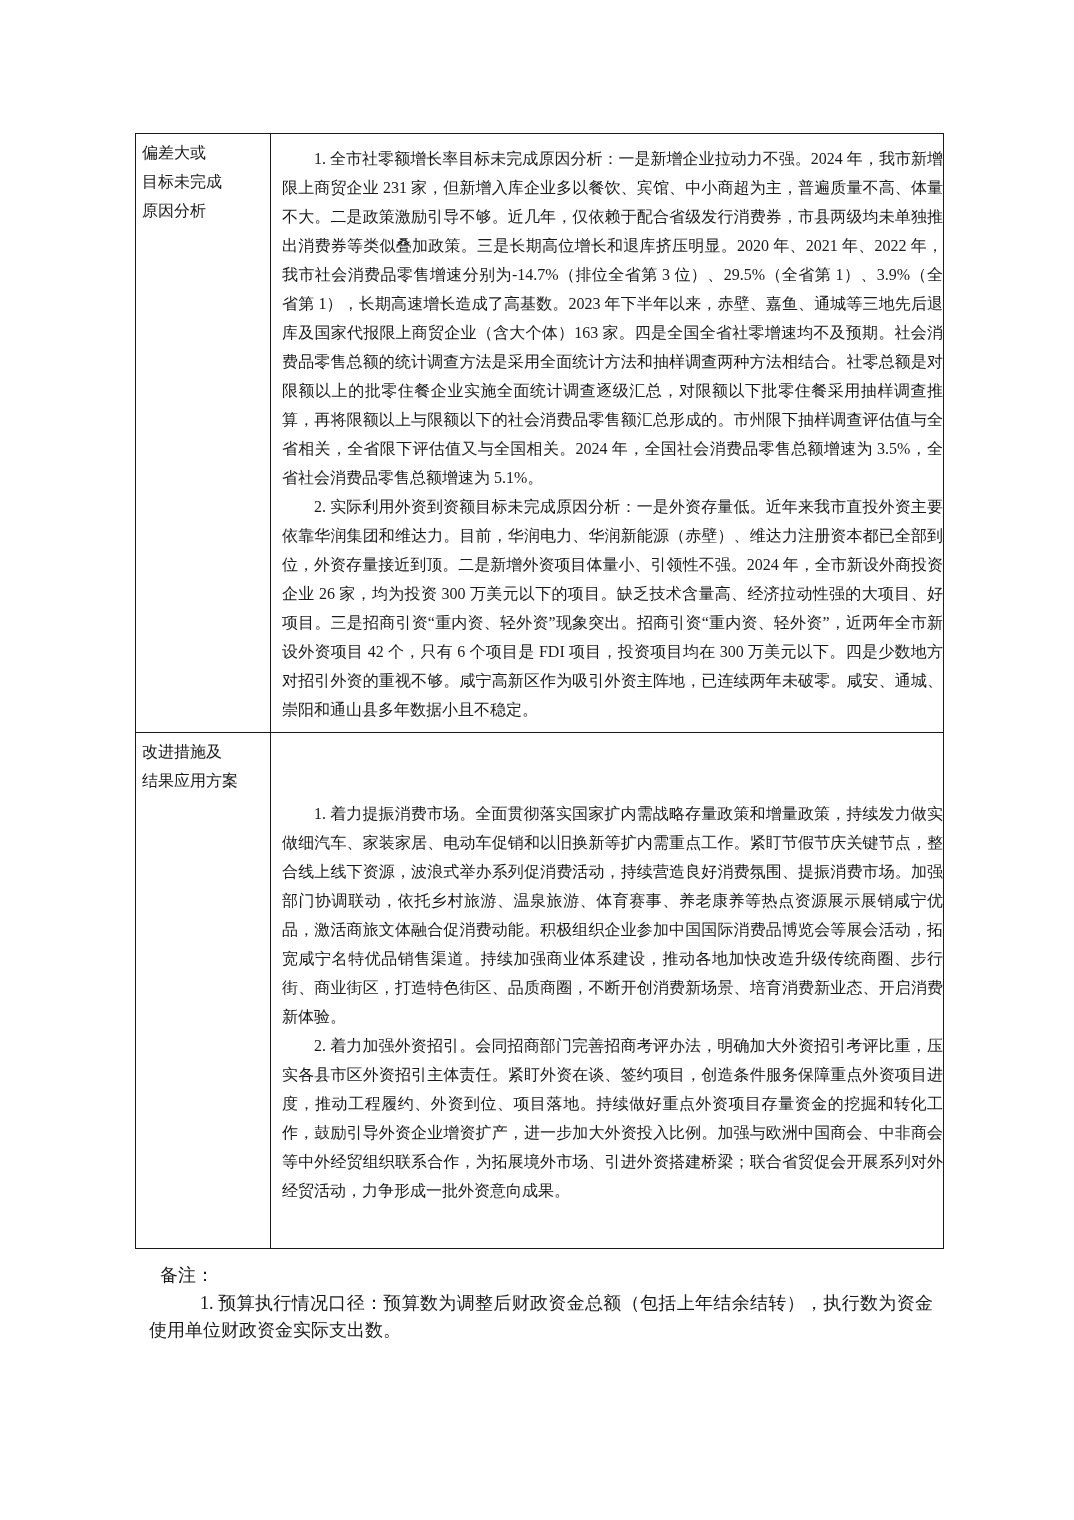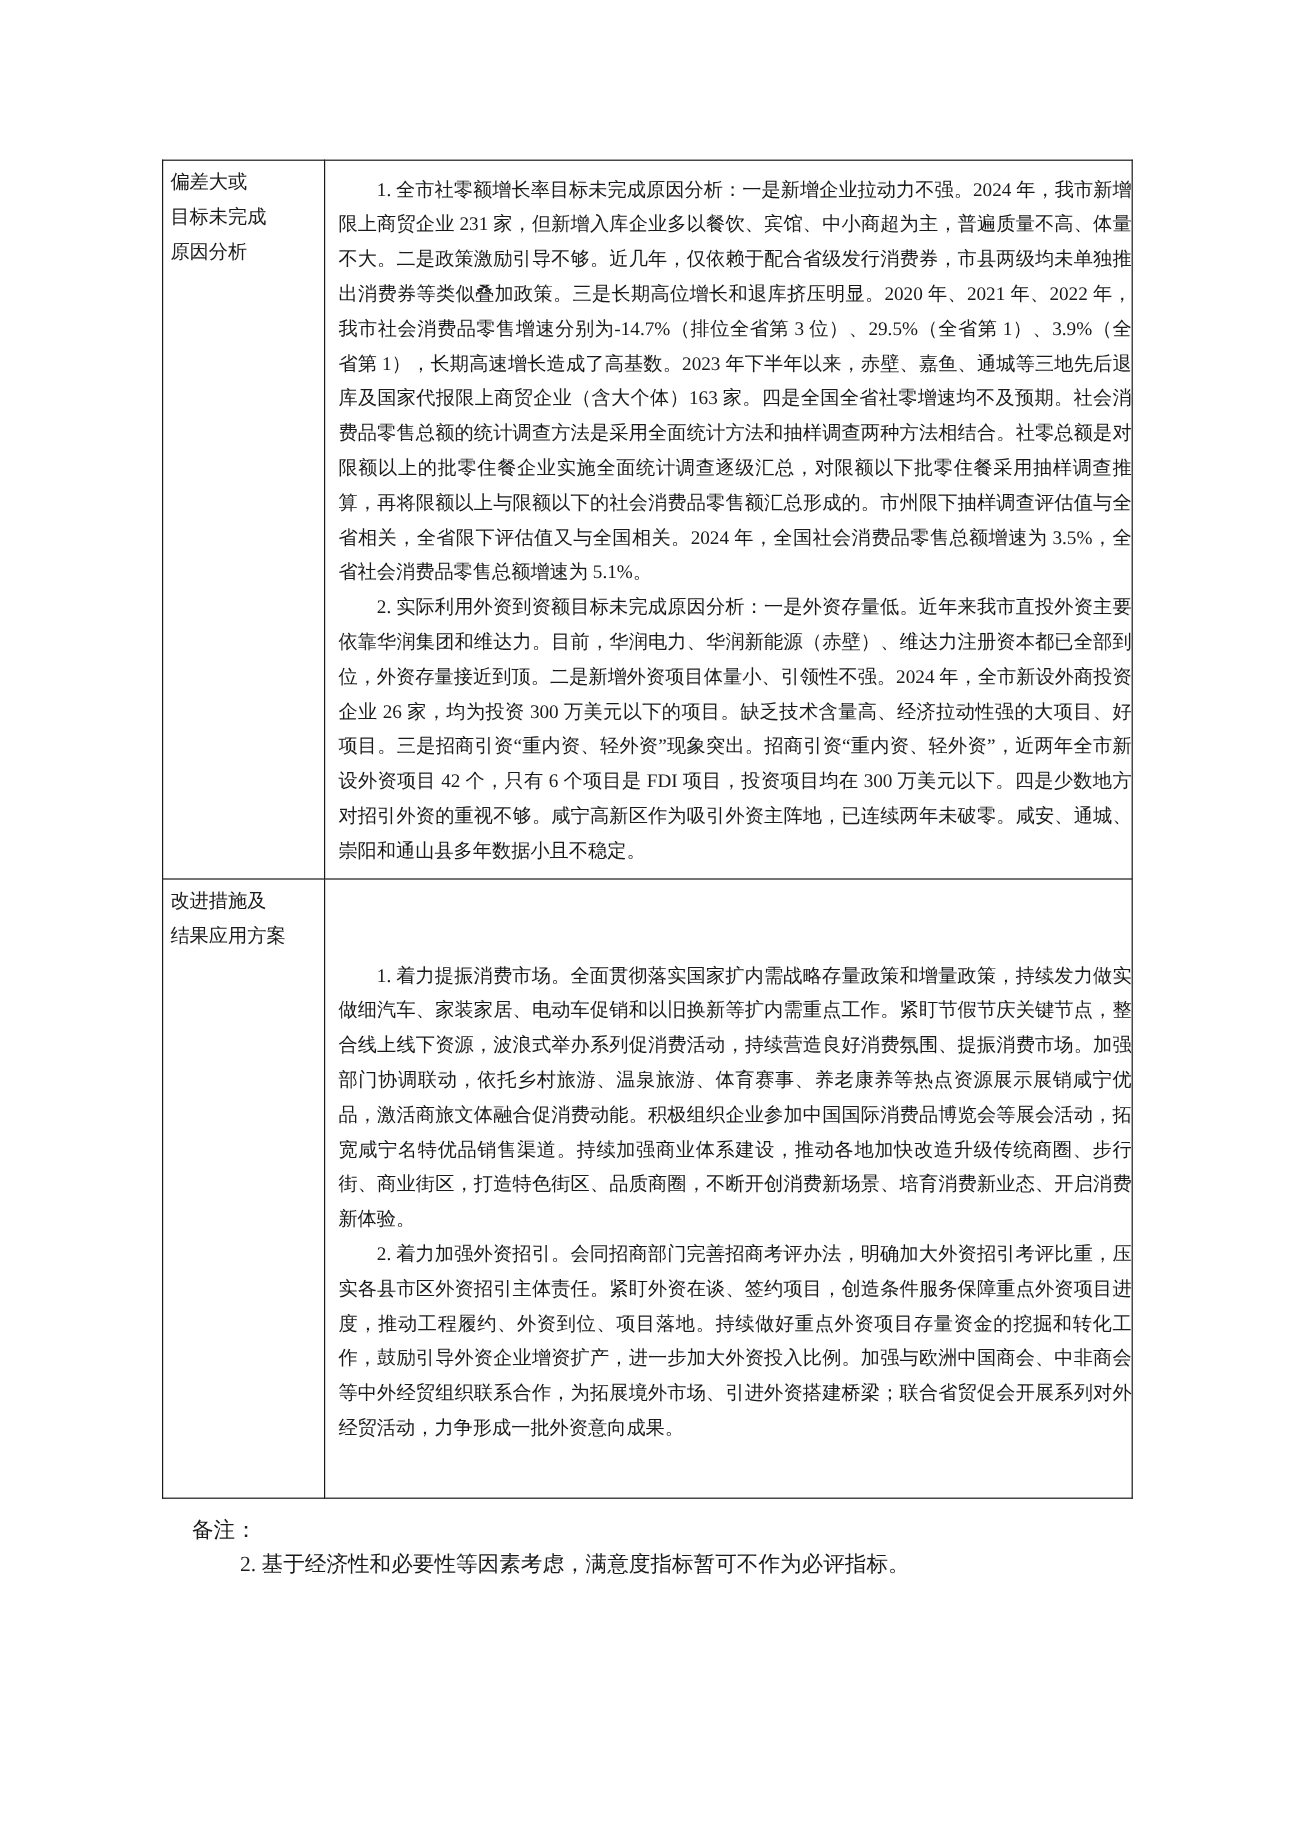--- a/index.html
+++ b/index.html
@@ -99,16 +99,16 @@
         <td class="content-cell pad-down">
           <p>1. 着力提振消费市场。全面贯彻落实国家扩内需战略存量政策和增量政策，持续发力做实做细汽车、家装家居、电动车促销和以旧换新等扩内需重点工作。紧盯节假节庆关键节点，整合线上线下资源，波浪式举办系列促消费活动，持续营造良好消费氛围、提振消费市场。加强部门协调联动，依托乡村旅游、温泉旅游、体育赛事、养老康养等热点资源展示展销咸宁优品，激活商旅文体融合促消费动能。积极组织企业参加中国国际消费品博览会等展会活动，拓宽咸宁名特优品销售渠道。持续加强商业体系建设，推动各地加快改造升级传统商圈、步行街、商业街区，打造特色街区、品质商圈，不断开创消费新场景、培育消费新业态、开启消费新体验。</p>
           <p>2. 着力加强外资招引。会同招商部门完善招商考评办法，明确加大外资招引考评比重，压实各县市区外资招引主体责任。紧盯外资在谈、签约项目，创造条件服务保障重点外资项目进度，推动工程履约、外资到位、项目落地。持续做好重点外资项目存量资金的挖掘和转化工作，鼓励引导外资企业增资扩产，进一步加大外资投入比例。加强与欧洲中国商会、中非商会等中外经贸组织联系合作，为拓展境外市场、引进外资搭建桥梁；联合省贸促会开展系列对外经贸活动，力争形成一批外资意向成果。</p>
         </td>
       </tr>
     </tbody>
   </table>
 
   <div class="notes">
     <div class="notes-title">备注：</div>
-    <p class="note-item">2. 基于经济性和必要性等因素考虑，满意度指标暂可不作为必评指标。</p>
+    <p class="note-item">1. 预算执行情况口径：预算数为调整后财政资金总额（包括上年结余结转），执行数为资金使用单位财政资金实际支出数。</p>
   </div>
 
 </div>
 
 </body></html>

